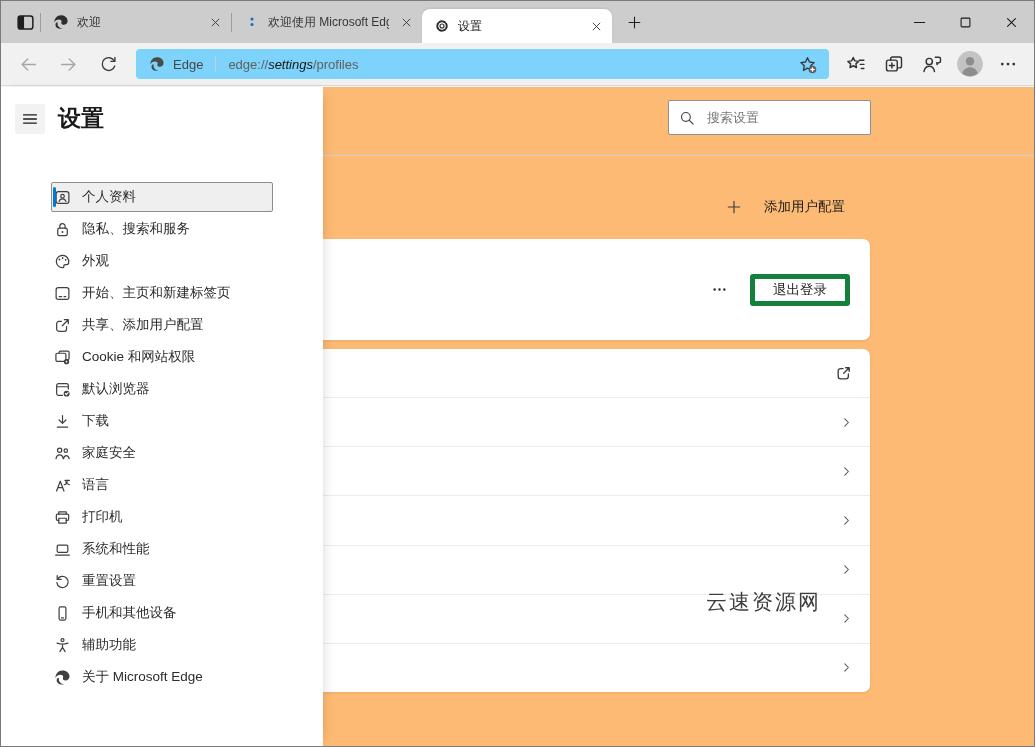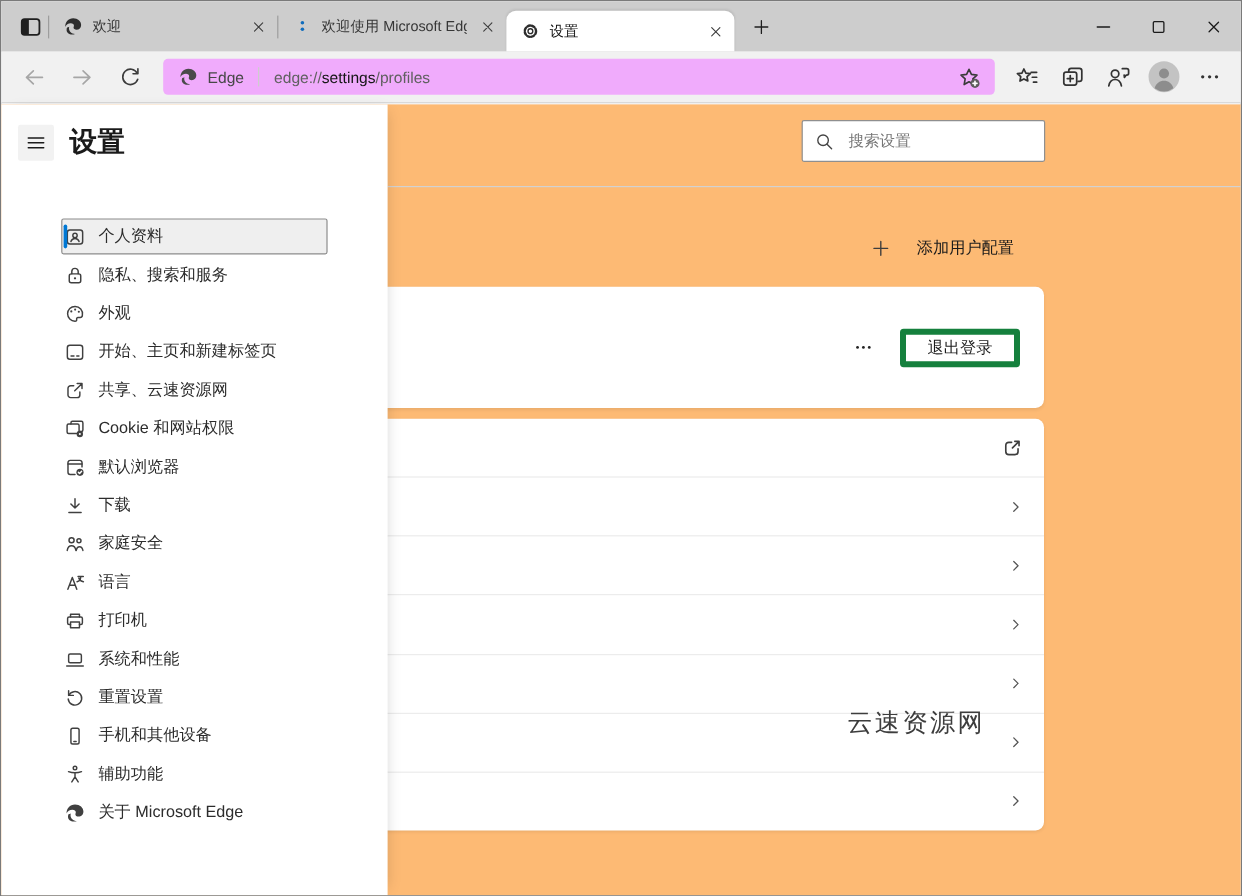--- a/index.html
+++ b/index.html
@@ -23,27 +23,27 @@
   .new-tab .ic{width:15px;height:15px;}
   .win-controls{margin-left:auto;display:flex;height:42px;}
   .win-btn{width:46px;height:42px;display:flex;align-items:center;justify-content:center;color:#1b1b1b;}
   .win-btn .ic{width:15px;height:15px;}
 
   
   .toolbar{position:absolute;top:42px;left:0;right:0;height:43px;background:#f1f1f1;border-bottom:1px solid #d9d9d9;display:flex;align-items:center;padding:0 7px;}
   .nav-btn{width:40px;height:34px;display:flex;align-items:center;justify-content:center;color:#3c3c3c;border-radius:4px;}
   .nav-btn .ic{width:19px;height:19px;}
   .nav-btn.disabled{color:#a6a6a6;}
-  .addressbar{flex:1;height:30px;margin:0 8px;background:#f0abfc;border-radius:4px;display:flex;align-items:center;padding:0 8px 0 13px;}
+  .addressbar{flex:1;height:30px;margin:0 8px;background:#7dd3fc;border-radius:4px;display:flex;align-items:center;padding:0 8px 0 13px;}
   .addressbar .site-logo{width:16px;height:16px;color:#4a4a4a;}
   .site-chip{font-size:13px;color:#474747;margin:0 0 0 8px;}
   .url-sep{width:1px;height:16px;background:#cdcdcd;margin:0 12px;}
   .url{font-size:13px;white-space:nowrap;overflow:hidden;flex:1;}
   .url .dim{color:#606060;}
-  .url .strong{color:#161616;}
+  .url .strong{color:#161616;font-style:italic;}
   .star-add{width:28px;height:26px;display:flex;align-items:center;justify-content:center;color:#3a3a3a;border-radius:4px;}
   .star-add .ic{width:19px;height:19px;}
   .tool-btn{width:38px;height:34px;display:flex;align-items:center;justify-content:center;color:#333;border-radius:4px;}
   .tool-btn .ic{width:20px;height:20px;}
   .avatar-btn .ic{width:28px;height:28px;}
 
   
   .content{position:absolute;top:86px;left:0;right:0;bottom:0;background:#fdba74;}
   .main-header{position:absolute;left:322px;right:0;top:0;height:69px;border-bottom:1px solid #d2d2d2;}
   .searchbox{position:absolute;top:13px;right:163px;width:203px;height:35px;background:#fff;border:1px solid #8f8f8f;border-radius:2px;display:flex;align-items:center;padding:0 10px;}
@@ -410,21 +410,21 @@
           </span>
           <span>开始、主页和新建标签页</span>
         </div>
         <div class="menu-item">
           <span class="ic ">
             <svg xmlns="http://www.w3.org/2000/svg" viewBox="0 0 16 16" fill="none" stroke="currentColor" stroke-width="1.15" stroke-linecap="round" stroke-linejoin="round">
               <path d="M7 4.2H4.6a2.1 2.1 0 0 0-2.1 2.1v5.1a2.1 2.1 0 0 0 2.1 2.1h5.1a2.1 2.1 0 0 0 2.1-2.1V9"></path>
               <path d="M9.7 2.5h3.8v3.8M13.2 2.8L7.8 8.2"></path>
             </svg>
           </span>
-          <span>共享、云速资源网</span>
+          <span>共享、添加用户配置</span>
         </div>
         <div class="menu-item">
           <span class="ic ">
             <svg xmlns="http://www.w3.org/2000/svg" viewBox="0 0 16 16" fill="none" stroke="currentColor" stroke-width="1.15" stroke-linecap="round" stroke-linejoin="round">
               <path d="M4.8 4v-.8c0-.7.6-1.2 1.2-1.2h7c.7 0 1.2.6 1.2 1.2v5.6c0 .7-.6 1.2-1.2 1.2h-.8"></path>
               <rect x="1.8" y="4" width="9.4" height="7.6" rx="1.2"></rect>
               <circle cx="11.8" cy="11.9" r="2.5" fill="currentColor" stroke="none"></circle>
               <circle cx="11.8" cy="11.9" r=".8" fill="#fff" stroke="none"></circle>
             </svg>
           </span>

